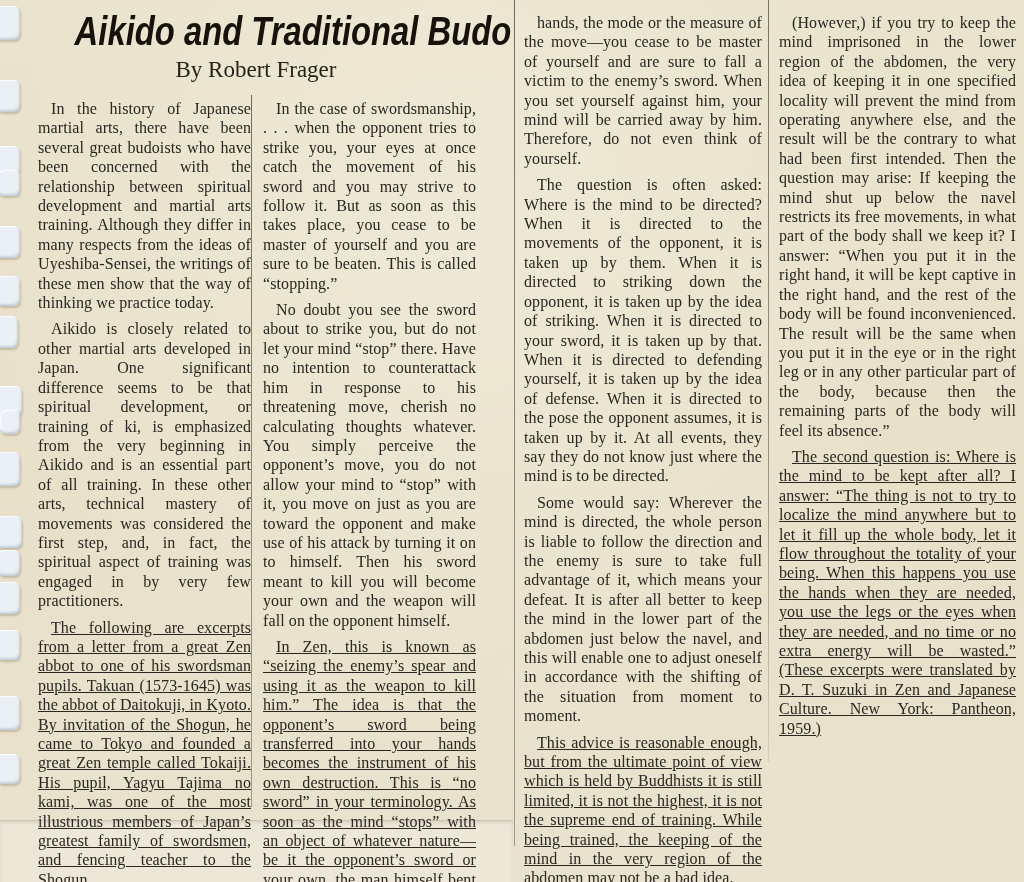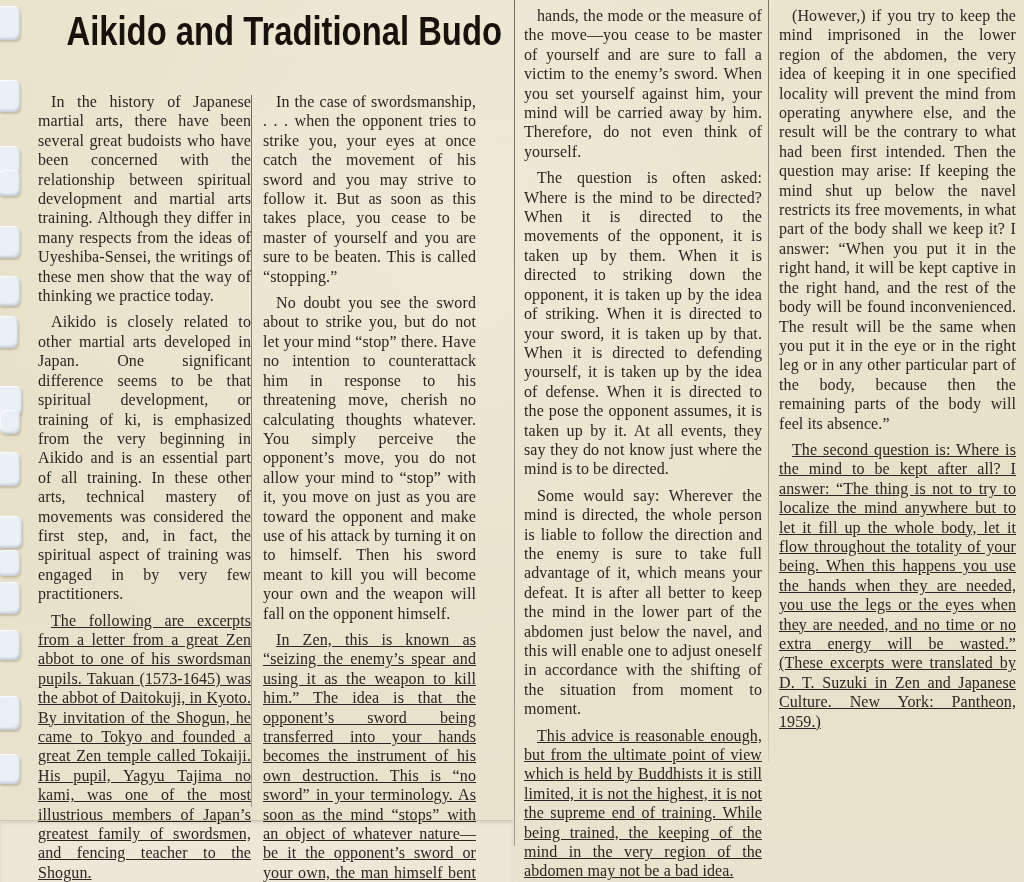--- a/index.html
+++ b/index.html
@@ -8,22 +8,22 @@
     width: 1024px;
     height: 882px;
     overflow: hidden;
     background:
       radial-gradient(ellipse at 45% 30%, rgba(255,255,250,0.25), rgba(0,0,0,0) 60%),
       linear-gradient(180deg, #eae3cd 0%, #e8e0c9 55%, #e9e2ce 100%);
     font-family: "Liberation Serif", "DejaVu Serif", serif;
     color: #2b2720;
   }
   .title-wrap {
-    position: absolute; left: 12px; top: 8px; width: 472px;
-    text-align: left; white-space: nowrap;
+    position: absolute; left: 20px; top: 8px; width: 472px;
+    text-align: left; white-space: nowrap; font-style: italic;
   }
   .title-inner {
     display: inline-block;
     transform: scaleX(0.80);
     transform-origin: center;
     font-family: "Liberation Sans", "DejaVu Sans", sans-serif;
     font-weight: 700;
     font-size: 41px;
     letter-spacing: 0px;
     color: #17130c;
@@ -35,21 +35,21 @@
     color: #27231b;
   }
   .col {
     position: absolute;
     text-align: justify;
     font-size: 16px;
     line-height: 19.4px;
     letter-spacing: 0.1px;
     color: #2a2620;
   }
-  .col p { margin: 0 0 7px 0; text-indent: 13px; }
+  .col p { margin: 7px 0 7px 0; text-indent: 13px; }
   .col p:last-child { margin-bottom: 0; text-decoration: underline; }
   #col1 { left: 38px;  top: 92px; width: 213px; }
   #col2 { left: 263px; top: 92px; width: 213px; }
   #col3 { left: 524px; top: 6px;  width: 238px; }
   #col4 { left: 779px; top: 6px;  width: 237px; }
   .rule {
     position: absolute;
     width: 1px;
     background: linear-gradient(180deg, rgba(72,66,54,0.75), rgba(72,66,54,0.45));
   }
@@ -96,20 +96,21 @@
 
   <div class="clip-band"></div>
 
   <div class="rule" id="rule1"></div>
   <div class="rule" id="rule2"></div>
   <div class="rule" id="rule3"></div>
 
   <div class="title-wrap">
     <span class="title-inner">Aikido and Traditional Budo</span>
   </div>
+  <div class="byline">By Robert Frager</div>
 
   <div class="col" id="col1">
     <p>In the history of Japanese martial arts, there have been several great budoists who have been concerned with the relationship between spiritual development and martial arts training. Although they differ in many respects from the ideas of Uyeshiba-Sensei, the writings of these men show that the way of thinking we practice today.</p>
     <p>Aikido is closely related to other martial arts developed in Japan. One significant difference seems to be that spiritual development, or training of ki, is emphasized from the very beginning in Aikido and is an essential part of all training. In these other arts, technical mastery of movements was considered the first step, and, in fact, the spiritual aspect of training was engaged in by very few practitioners.</p>
     <p>The following are excerpts from a letter from a great Zen abbot to one of his swordsman pupils. Takuan (1573-1645) was the abbot of Daitokuji, in Kyoto. By invitation of the Shogun, he came to Tokyo and founded a great Zen temple called Tokaiji. His pupil, Yagyu Tajima no kami, was one of the most illustrious members of Japan’s greatest family of swordsmen, and fencing teacher to the Shogun.</p>
   </div>
 
   <div class="col" id="col2">
     <p>In the case of swordsmanship, . . . when the opponent tries to strike you, your eyes at once catch the movement of his sword and you may strive to follow it. But as soon as this takes place, you cease to be master of yourself and you are sure to be beaten. This is called “stopping.”</p>
     <p>No doubt you see the sword about to strike you, but do not let your mind “stop” there. Have no intention to counterattack him in response to his threatening move, cherish no calculating thoughts whatever. You simply perceive the opponent’s move, you do not allow your mind to “stop” with it, you move on just as you are toward the opponent and make use of his attack by turning it on to himself. Then his sword meant to kill you will become your own and the weapon will fall on the opponent himself.</p>

